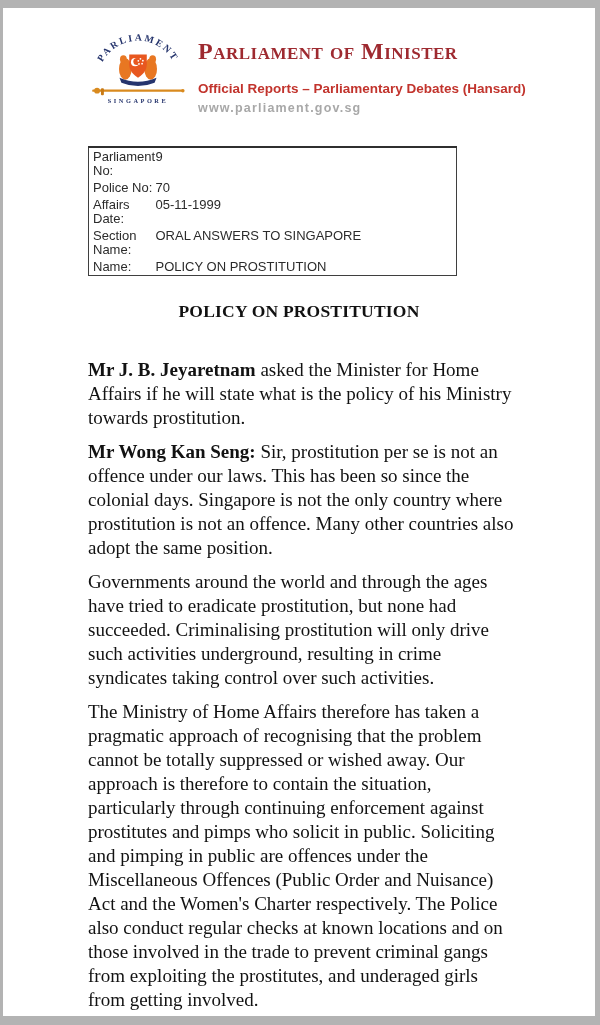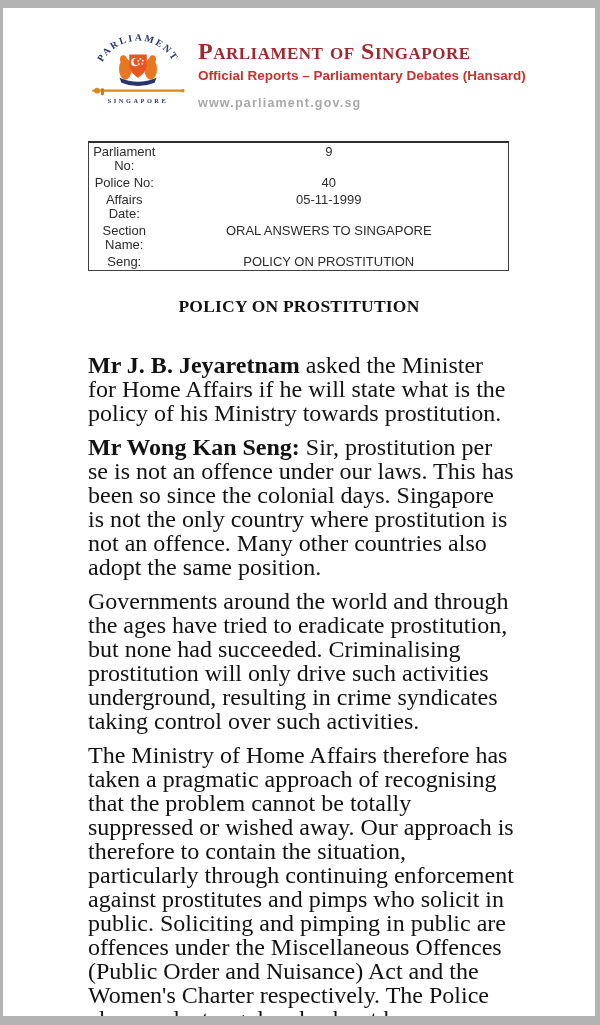--- a/index.html
+++ b/index.html
@@ -19,65 +19,64 @@
     font-size:24px;
     letter-spacing:0.5px;
     color:#9e2a30;
     line-height:26px;
   }
   .hansard-subtitle {
     font-family:"Liberation Sans", sans-serif;
     font-weight:bold;
     font-size:13.5px;
     color:#c2342d;
-    margin-top:4px;
+    margin-top:17px;
     line-height:16px;
   }
   .website {
     font-family:"Liberation Sans", sans-serif;
     font-weight:bold;
     font-size:12.5px;
     letter-spacing:1.2px;
     color:#a8a8a8;
-    margin-top:12px;
+    margin-top:4px;
     line-height:15px;
   }
 
   
   .meta-table {
     margin:30px 0 0 85px;
-    width:421px;
+    width:369px;
     border-collapse:collapse;
     border:1px solid #3f3f3f;
     border-top:2px solid #2f2f2f;
     font-family:"Liberation Sans", sans-serif;
     font-size:13px;
     color:#2b2b2b;
-    text-align:center;
   }
   .meta-table td {
     vertical-align:top;
     line-height:14px;
     padding:2px 0 1px 0;
   }
   .meta-table td.lbl { width:67px; padding-left:4px; }
   .meta-table td.val { padding-right:6px; }
 
   
   .doc-heading {
     margin-top:25px;
     text-align:center;
     font-weight:bold;
     font-size:17.5px;
     letter-spacing:0.2px;
     color:#111;
   }
   .doc-body { margin:36px 0 0 85px; width:426px; }
   .doc-body p {
-    font-size:24px;
+    font-size:19px;
     line-height:24px;
     color:#121212;
     margin-bottom:10px;
     text-align:left;
   }
   .doc-body .lead { font-weight:bold; }
 </style>
 </head>
 <body>
 
@@ -119,46 +118,46 @@
             <rect x="3" y="61" width="94" height="2.4" rx="1.2" fill="#d98a1e"></rect>
             <circle cx="8" cy="62.2" r="3" fill="#d98a1e"></circle>
             <rect x="12" y="59.8" width="3" height="7" rx="1" fill="#c97a14"></rect>
             <circle cx="96" cy="62.2" r="1.8" fill="#d98a1e"></circle>
           </g>
 
           <text x="50" y="75" text-anchor="middle" font-family="Liberation Serif, serif" font-size="6.5" font-weight="bold" fill="#26356d" style="letter-spacing:2.6px">SINGAPORE</text>
         </svg>
       </div>
       <div class="header-text">
-        <div class="org-title">Parliament of Singapore</div>
+        <div class="org-title">Parliament of Minister</div>
         <div class="hansard-subtitle">Official Reports – Parliamentary Debates (Hansard)</div>
         <div class="website">www.parliament.gov.sg</div>
       </div>
     </div>
 
     <table class="meta-table">
       <tbody>
         <tr>
           <td class="lbl">Parliament No:</td>
           <td class="val">9</td>
         </tr>
         <tr>
           <td class="lbl">Police No:</td>
-          <td class="val">40</td>
+          <td class="val">70</td>
         </tr>
         <tr>
           <td class="lbl">Affairs Date:</td>
           <td class="val">05-11-1999</td>
         </tr>
         <tr>
           <td class="lbl">Section Name:</td>
           <td class="val">ORAL ANSWERS TO SINGAPORE</td>
         </tr>
         <tr>
-          <td class="lbl">Seng:</td>
+          <td class="lbl">Name:</td>
           <td class="val">POLICY ON PROSTITUTION</td>
         </tr>
       </tbody>
     </table>
 
     <div class="doc-heading">POLICY ON PROSTITUTION</div>
 
     <div class="doc-body">
       <p><span class="lead">Mr J. B. Jeyaretnam</span><span> asked the Minister for Home Affairs if he will state what is the policy of his Ministry towards prostitution.</span></p>
       <p><span class="lead">Mr Wong Kan Seng:</span><span> Sir, prostitution per se is not an offence under our laws. This has been so since the colonial days. Singapore is not the only country where prostitution is not an offence. Many other countries also adopt the same position.</span></p>

